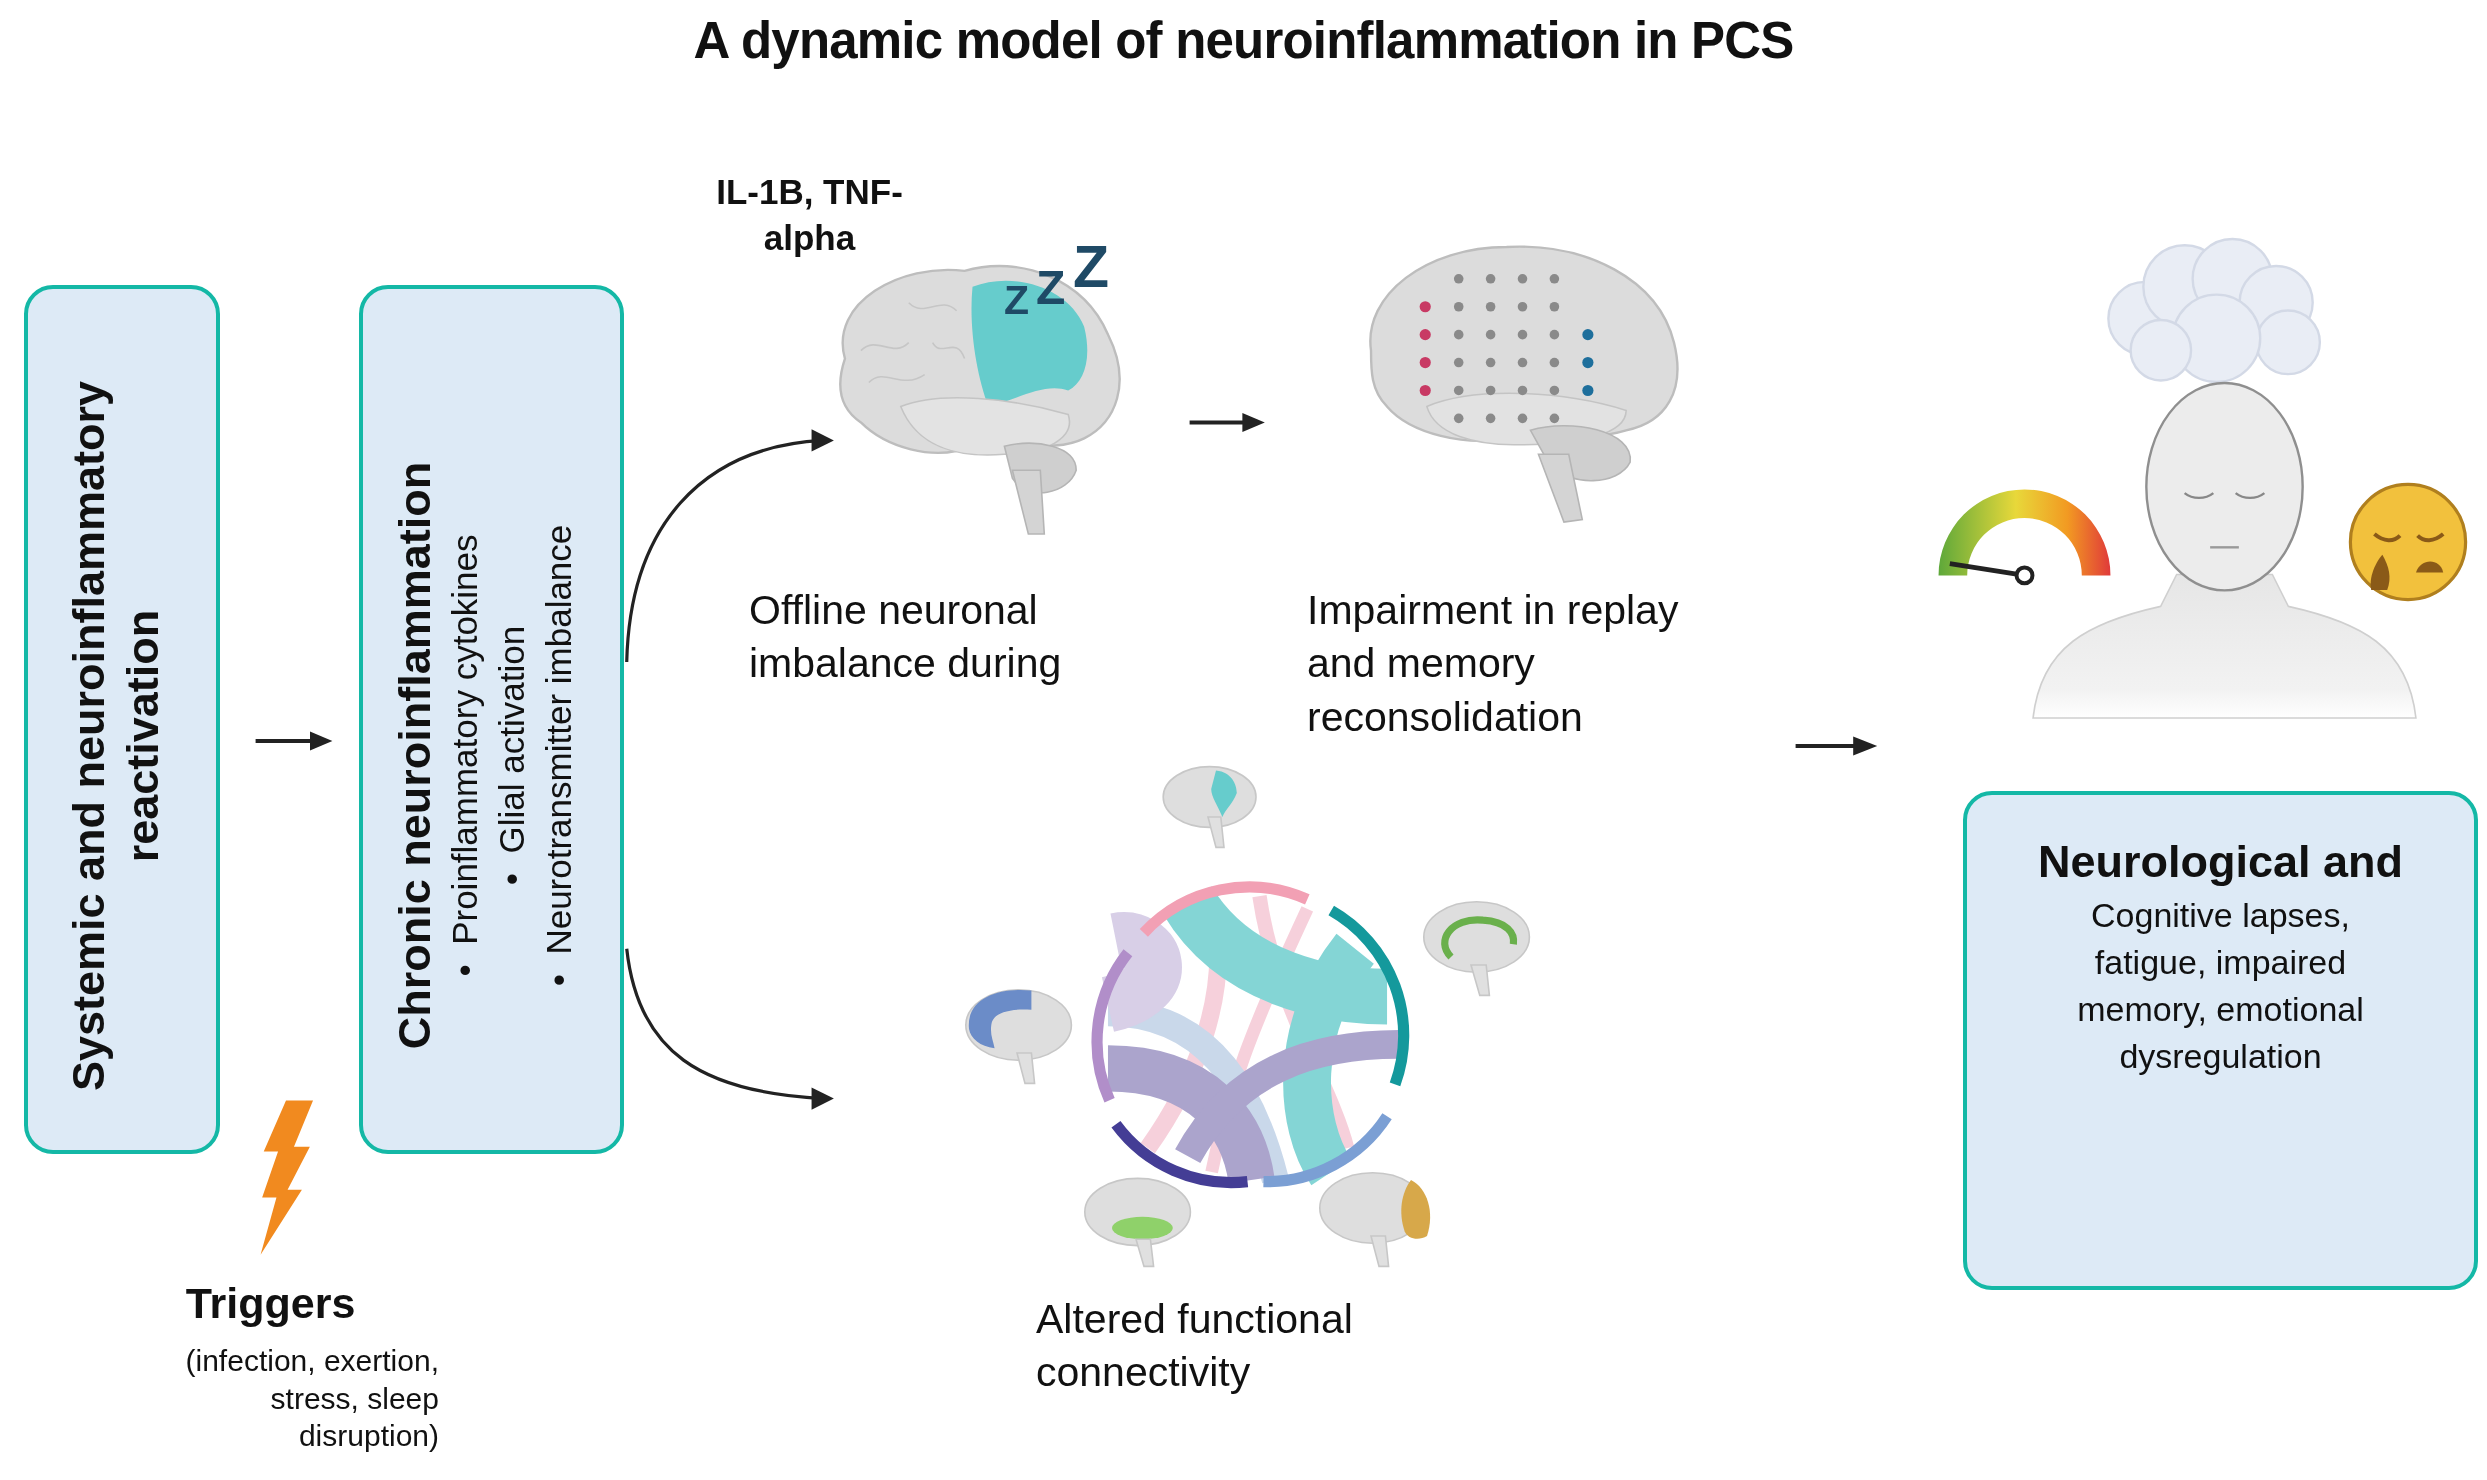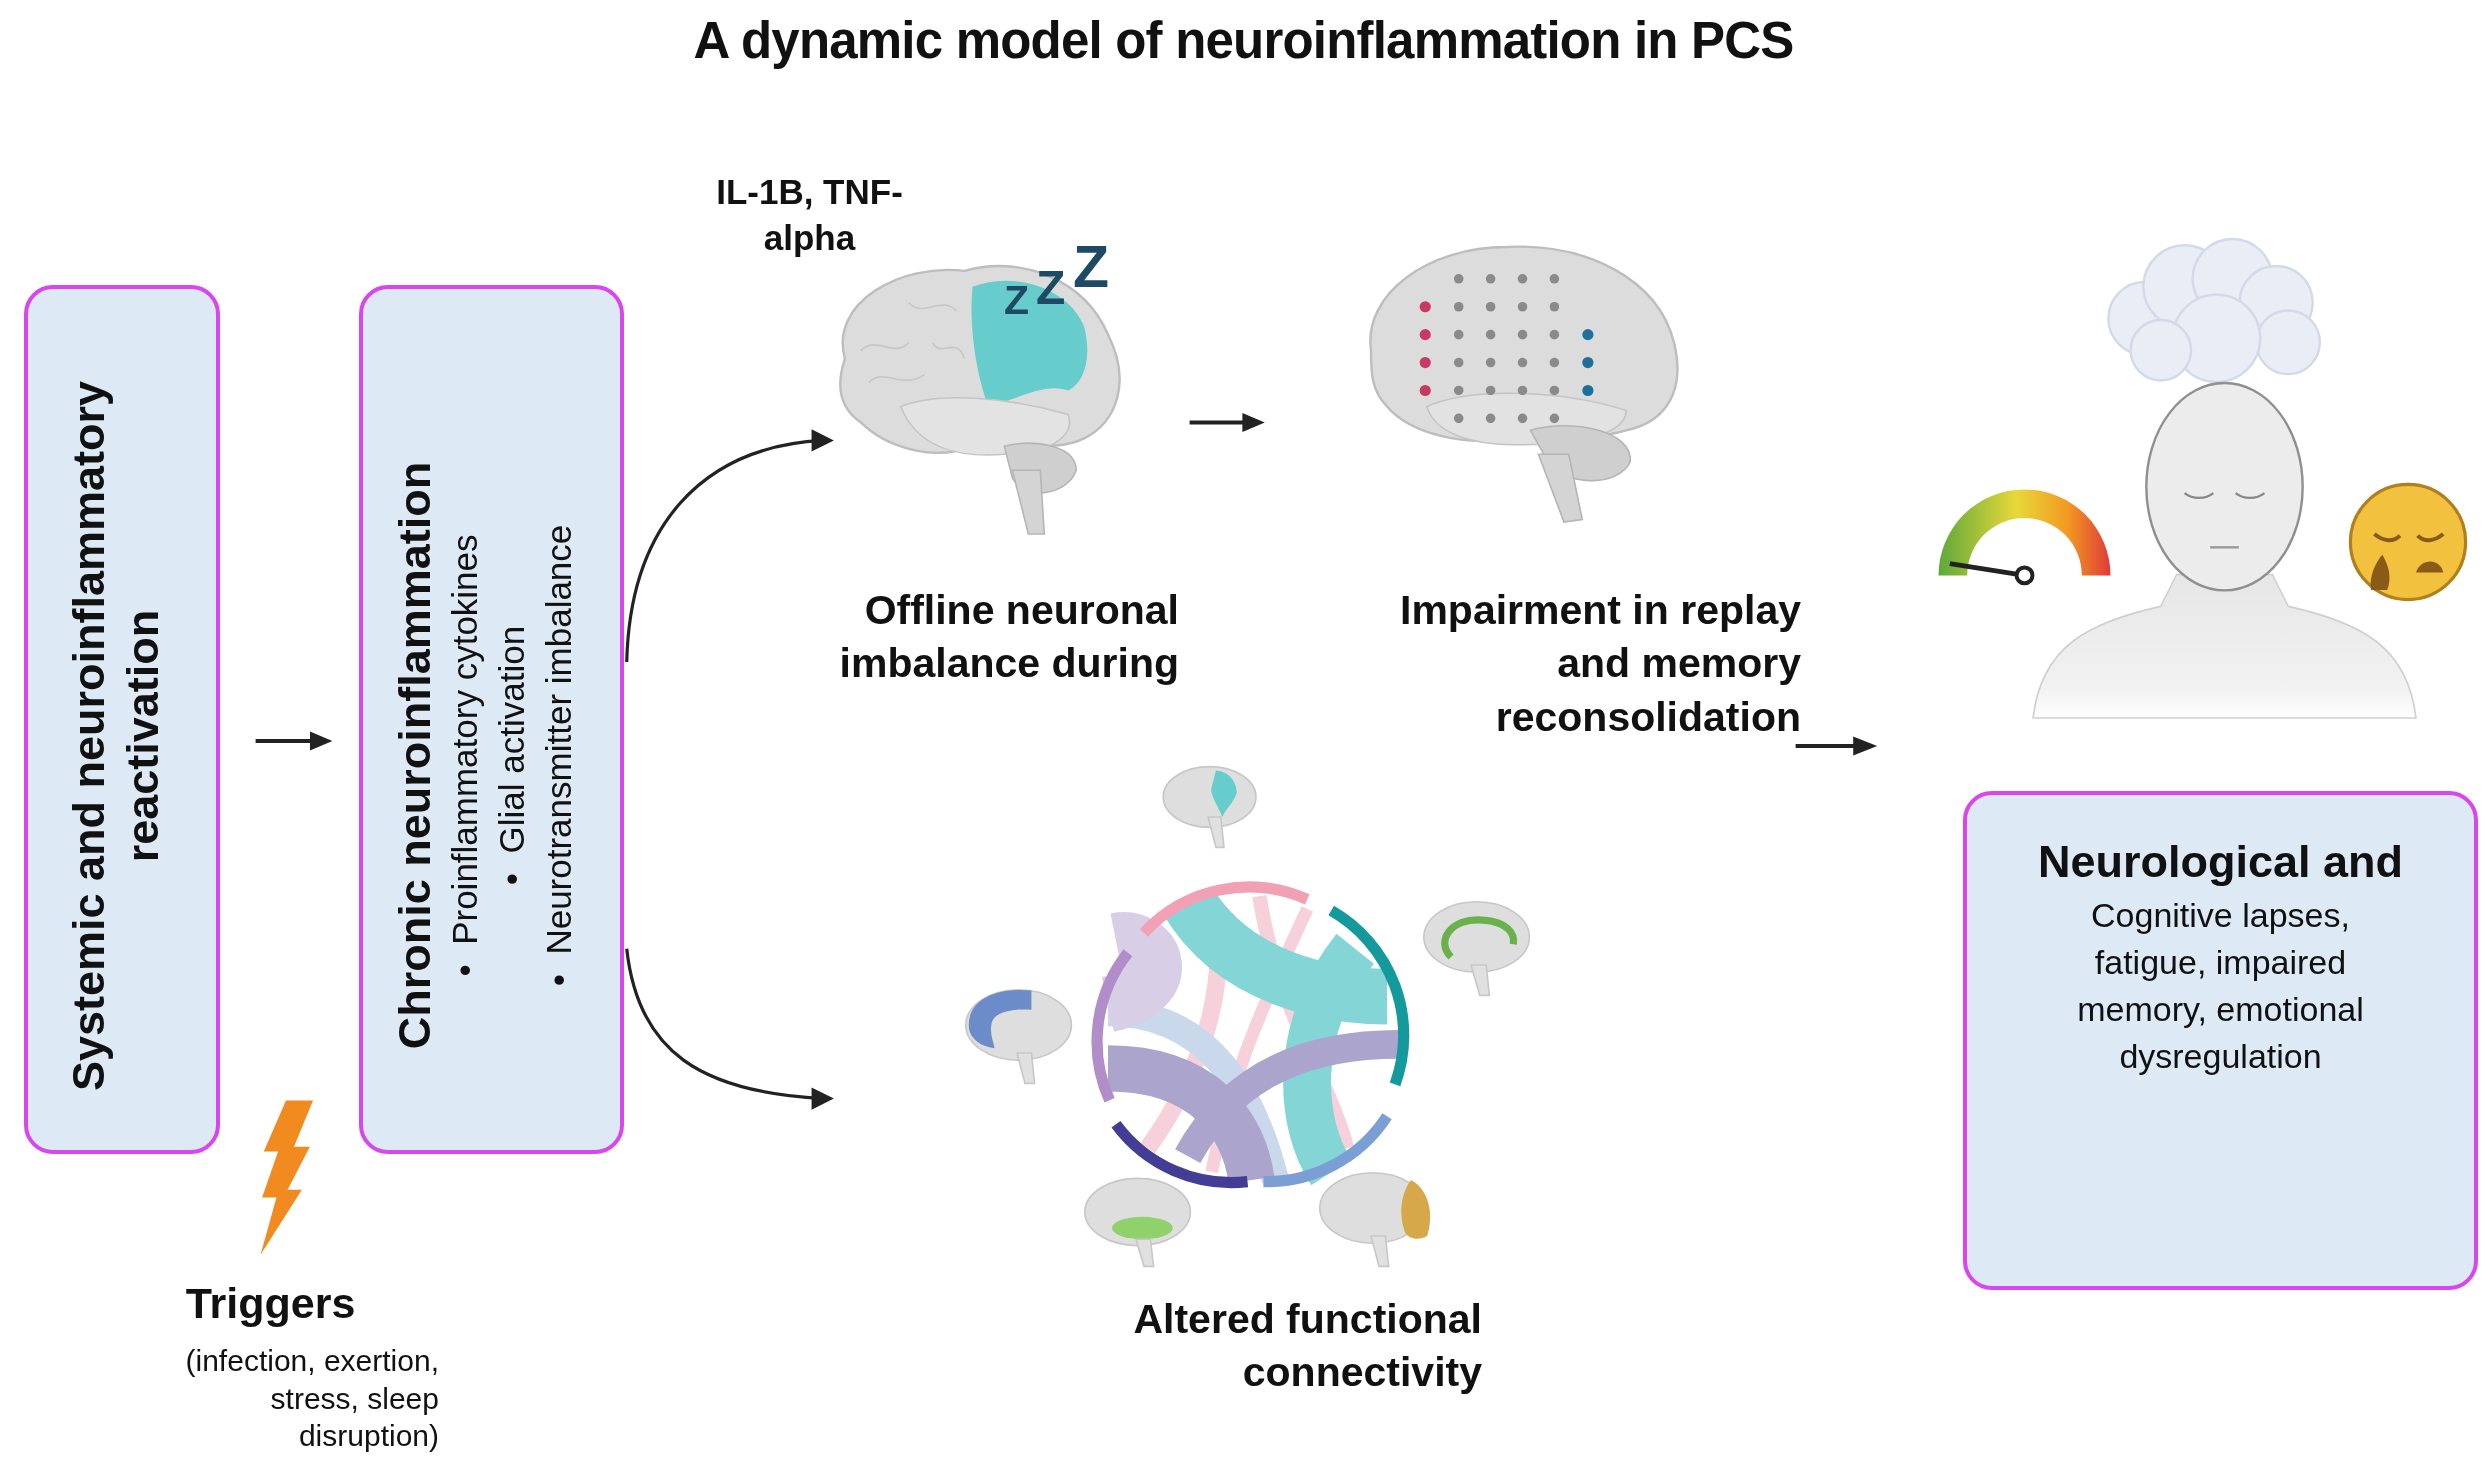--- a/index.html
+++ b/index.html
@@ -1,26 +1,26 @@
 <!DOCTYPE html>
 <html style="font-size:12.8px"><head>
 <meta charset="utf-8">
 <style>
   html, body { margin: 0; padding: 0; background: #ffffff; }
   body { width: 2487px; height: 1480px; position: relative; overflow: hidden;
          font-family: "Liberation Sans", "DejaVu Sans", sans-serif; color: #111; }
   .abs { position: absolute; }
   .title { left: 0; width: 2487px; top: 11px; text-align: center; font-weight: bold;
            font-size: 51px; letter-spacing: -0.8px; font-family: "Liberation Sans", sans-serif; }
-  .box { position: absolute; background: #ddeaf6; border: 4px solid #d946ef; border-radius: 29px; box-sizing: border-box; }
+  .box { position: absolute; background: #ddeaf6; border: 4px solid #14b8a6; border-radius: 29px; box-sizing: border-box; }
   .vtext { position: absolute; transform-origin: center center; transform: rotate(-90deg); text-align: center; white-space: nowrap; }
   .box1-text { font-weight: bold; font-size: 45px; line-height: 1.2; font-family: "Liberation Sans", sans-serif; }
   .box2-title { font-weight: bold; font-size: 45px; line-height: 1.15; }
   .box2-list { font-size: 35px; line-height: 1.35; }
-  .caption { position: absolute; text-align: right; font-size: 41px; line-height: 1.3; font-weight: bold; }
+  .caption { position: absolute; text-align: left; font-size: 41px; line-height: 1.3; }
   .cyto { position: absolute; text-align: center; font-size: 35px; line-height: 1.3; font-weight: bold; }
   .triggers-title { position: absolute; text-align: center; font-weight: bold; font-size: 43px; }
   .triggers-sub { position: absolute; text-align: right; font-size: 30px; line-height: 1.25; }
   .sym-title { font-weight: bold; font-size: 45px; line-height: 1.33; }
   .sym-body { font-size: 34px; line-height: 1.38; }
   svg { position: absolute; overflow: visible; }
 </style>
 </head>
 <body>
 

